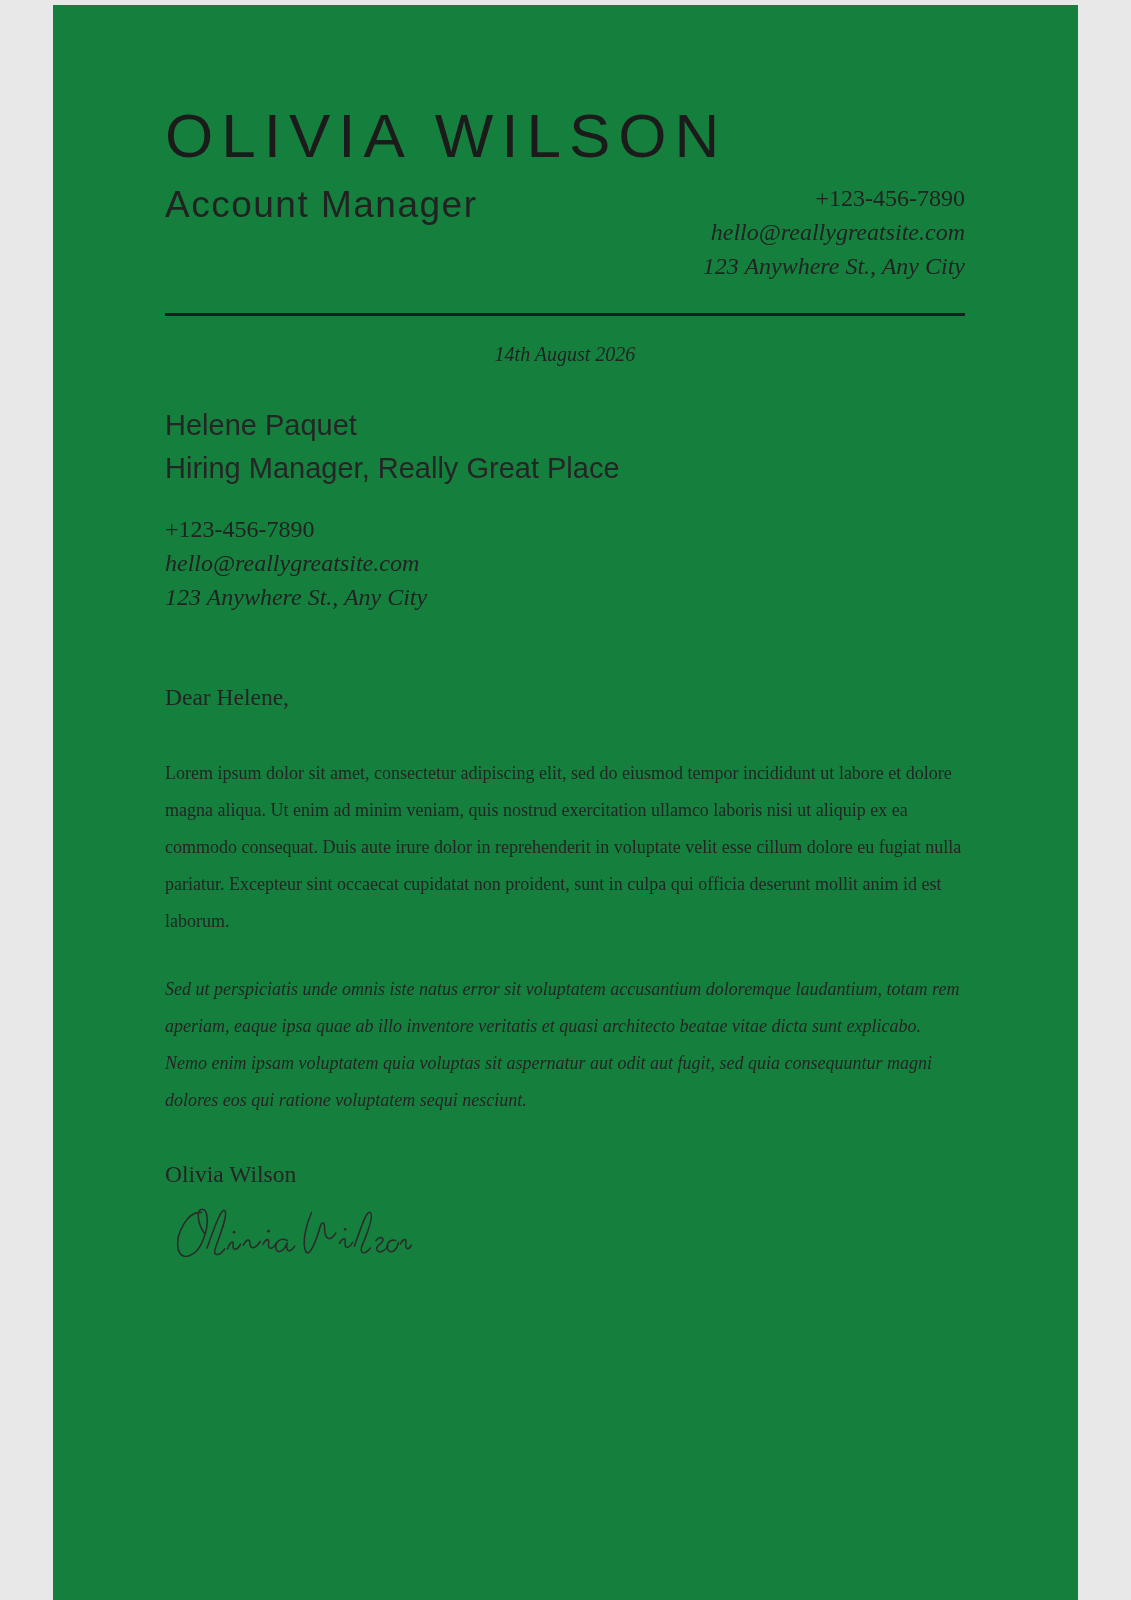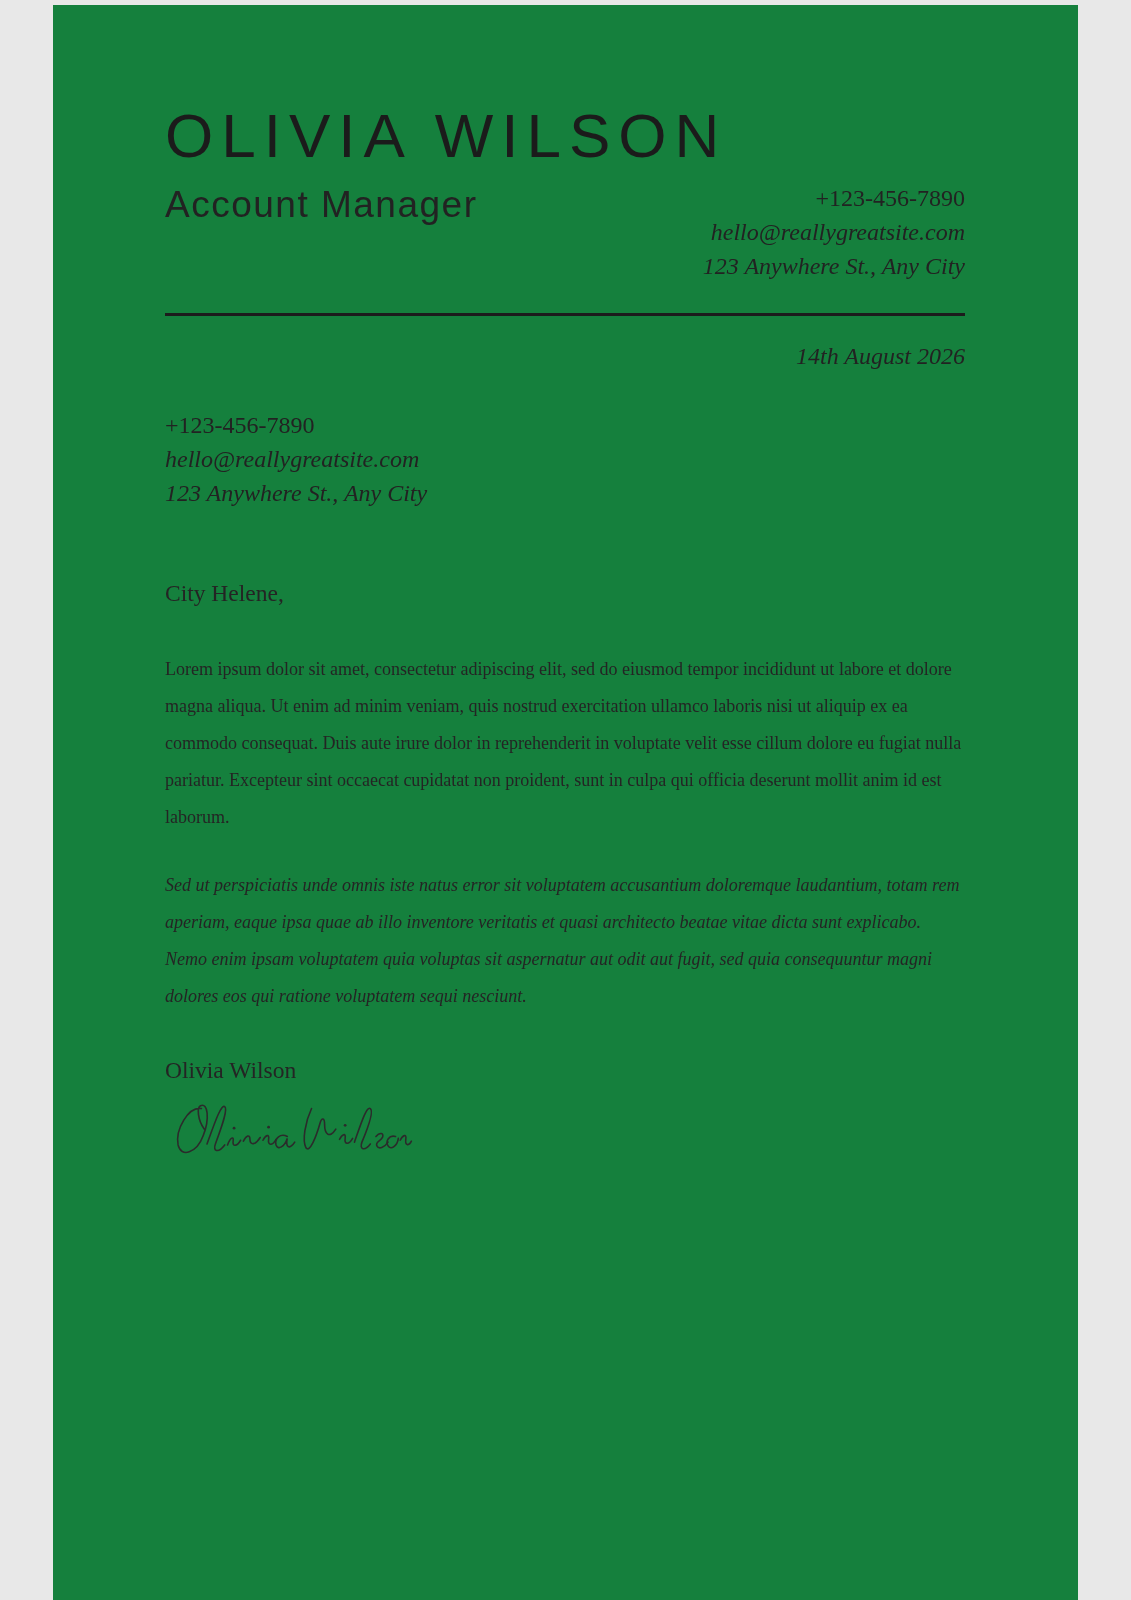--- a/index.html
+++ b/index.html
@@ -49,24 +49,24 @@
   }
   .contact-block .italic { font-style: italic; }
   .divider {
     border: none;
     border-top: 3px solid #1c1c1c;
     margin-top: 30px;
   }
   
   .date-line {
     margin-top: 27px;
-    text-align: right;
+    text-align: center;
     font-family: "Liberation Serif", serif;
     font-style: italic;
-    font-size: 24px;
+    font-size: 20px;
     color: #222222;
   }
   .recipient-block {
     margin-top: 38px;
     font-family: "Liberation Sans", sans-serif;
     font-weight: 400;
     font-size: 29px;
     line-height: 43px;
     color: #252525;
   }
@@ -137,30 +137,32 @@
       <div class="italic">hello@reallygreatsite.com</div>
       <div class="italic">123 Anywhere St., Any City</div>
     </div>
   </div>
 
   <hr class="divider">
 
   <div class="date-line">14th August 2026</div>
 
   <div class="recipient-block">
+    <div>Helene Paquet</div>
+    <div>Hiring Manager, Really Great Place</div>
   </div>
 
   <div class="recipient-contact">
     <div>+123-456-7890</div>
     <div class="italic">hello@reallygreatsite.com</div>
     <div class="italic">123 Anywhere St., Any City</div>
   </div>
 
 
-  <div class="salutation">City Helene,</div>
+  <div class="salutation">Dear Helene,</div>
 
   <p class="body-paragraph">Lorem ipsum dolor sit amet, consectetur adipiscing elit, sed do eiusmod tempor incididunt ut labore et dolore magna aliqua. Ut enim ad minim veniam, quis nostrud exercitation ullamco laboris nisi ut aliquip ex ea commodo consequat. Duis aute irure dolor in reprehenderit in voluptate velit esse cillum dolore eu fugiat nulla pariatur. Excepteur sint occaecat cupidatat non proident, sunt in culpa qui officia deserunt mollit anim id est laborum.</p>
 
   <p class="body-paragraph">Sed ut perspiciatis unde omnis iste natus error sit voluptatem accusantium doloremque laudantium, totam rem aperiam, eaque ipsa quae ab illo inventore veritatis et quasi architecto beatae vitae dicta sunt explicabo. Nemo enim ipsam voluptatem quia voluptas sit aspernatur aut odit aut fugit, sed quia consequuntur magni dolores eos qui ratione voluptatem sequi nesciunt.</p>
 
 
   <div class="signature-name">Olivia Wilson</div>
 
   <svg class="signature-script" viewBox="0 0 260 90" role="img" aria-label="Olivia Wilson">
 

